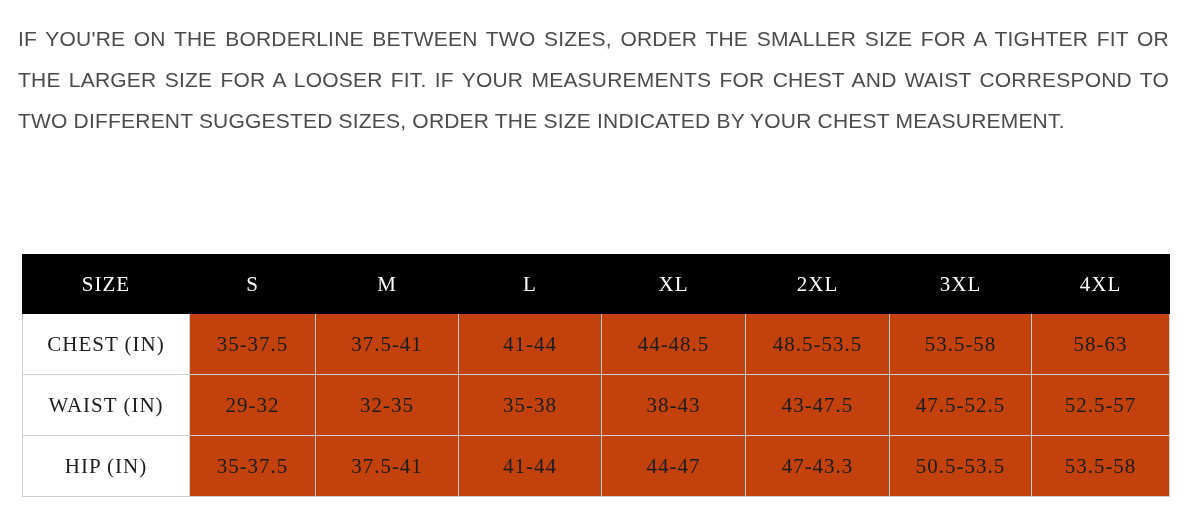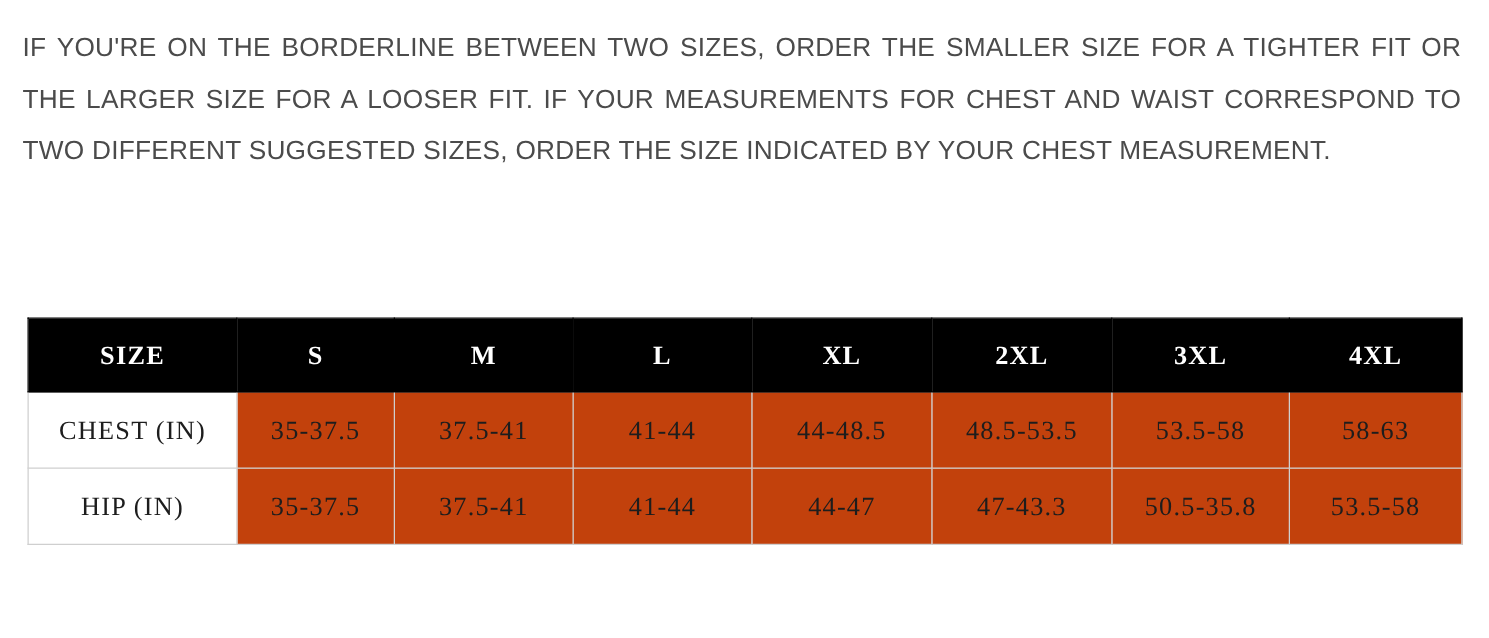--- a/index.html
+++ b/index.html
@@ -61,21 +61,21 @@
     text-align: center;
     vertical-align: middle;
     font-size: 21px;
     letter-spacing: 1px;
   }
   table.size-chart thead th {
     background: #000000;
     color: #ffffff;
     height: 56px;
     border: 1px solid #000000;
-    font-weight: bold;
+    font-weight: normal;
     font-size: 21px;
   }
   table.size-chart tbody td {
     height: 58px;
     background: #c2410c;
     color: #1d1d1d;
   }
   table.size-chart tbody td.rowhead {
     background: #ffffff;
     text-align: center;
@@ -127,26 +127,36 @@
           <td class="rowhead">CHEST (IN)</td>
           <td>35-37.5</td>
           <td>37.5-41</td>
           <td>41-44</td>
           <td>44-48.5</td>
           <td>48.5-53.5</td>
           <td>53.5-58</td>
           <td>58-63</td>
         </tr>
         <tr>
+          <td class="rowhead">WAIST (IN)</td>
+          <td>29-32</td>
+          <td>32-35</td>
+          <td>35-38</td>
+          <td>38-43</td>
+          <td>43-47.5</td>
+          <td>47.5-52.5</td>
+          <td>52.5-57</td>
+        </tr>
+        <tr>
           <td class="rowhead">HIP (IN)</td>
           <td>35-37.5</td>
           <td>37.5-41</td>
           <td>41-44</td>
           <td>44-47</td>
           <td>47-43.3</td>
-          <td>50.5-35.8</td>
+          <td>50.5-53.5</td>
           <td>53.5-58</td>
         </tr>
       </tbody>
     </table>
   </div>
 
 </div>
 
 </body></html>

